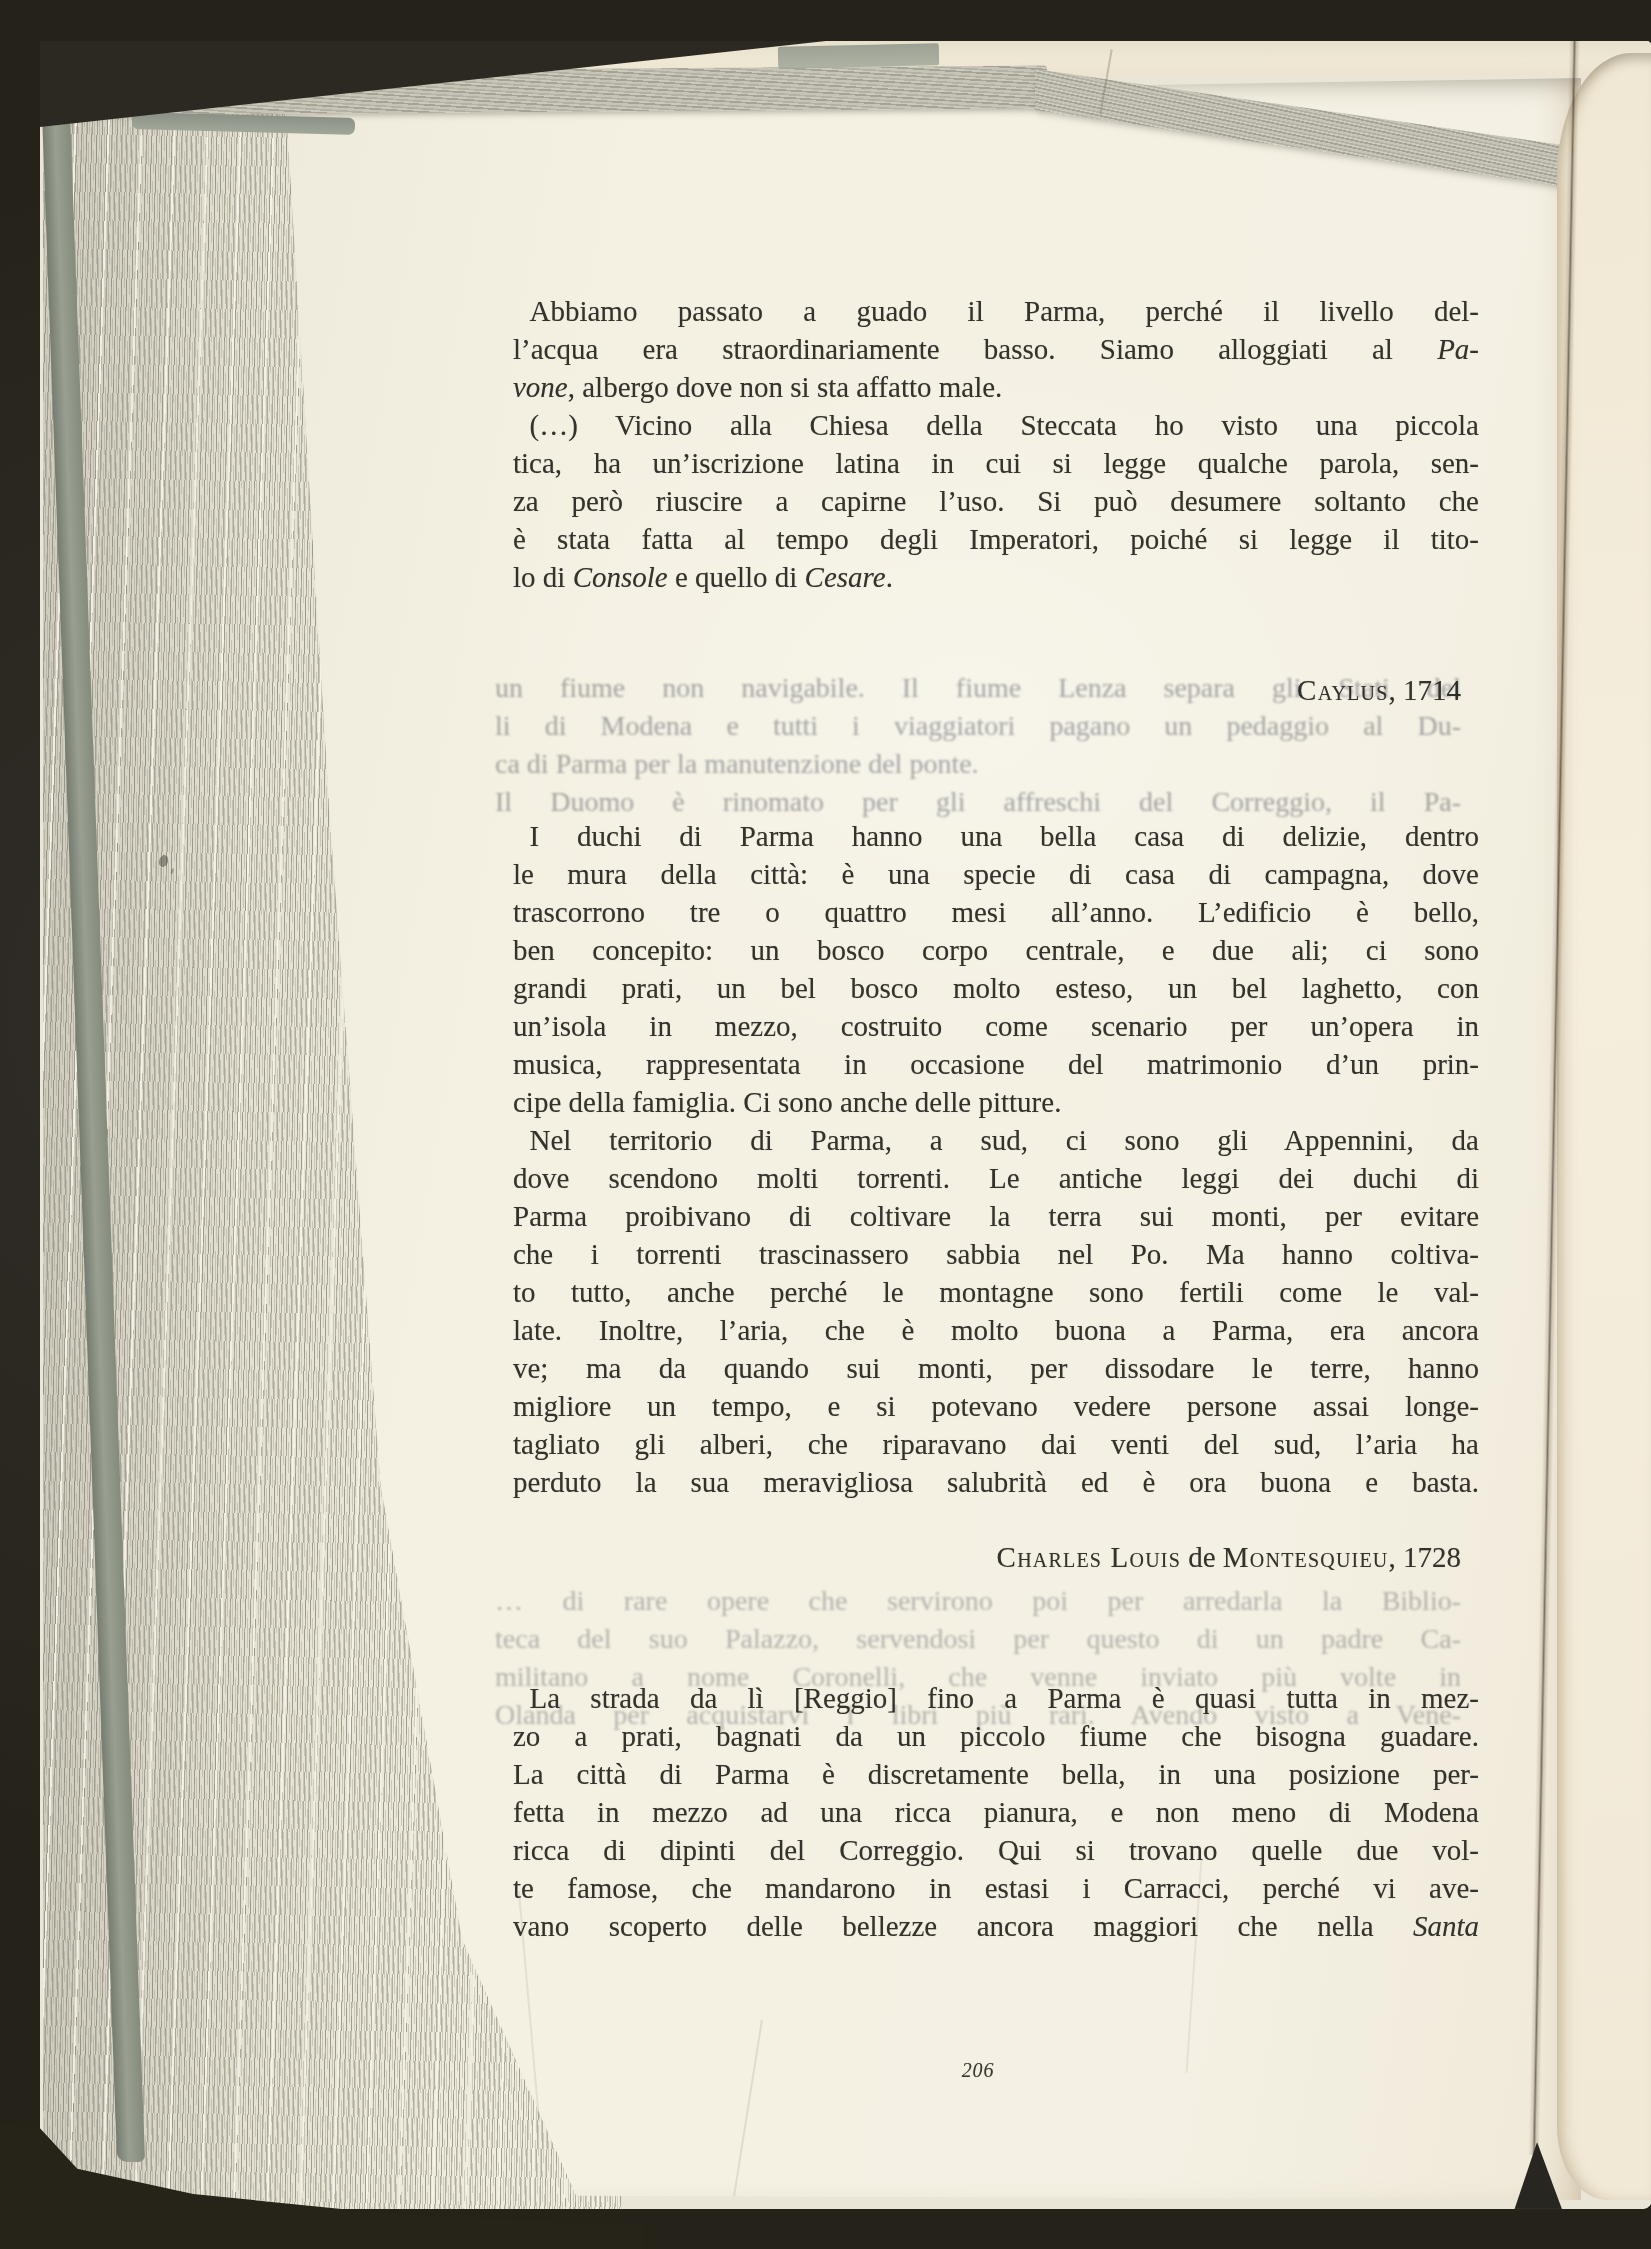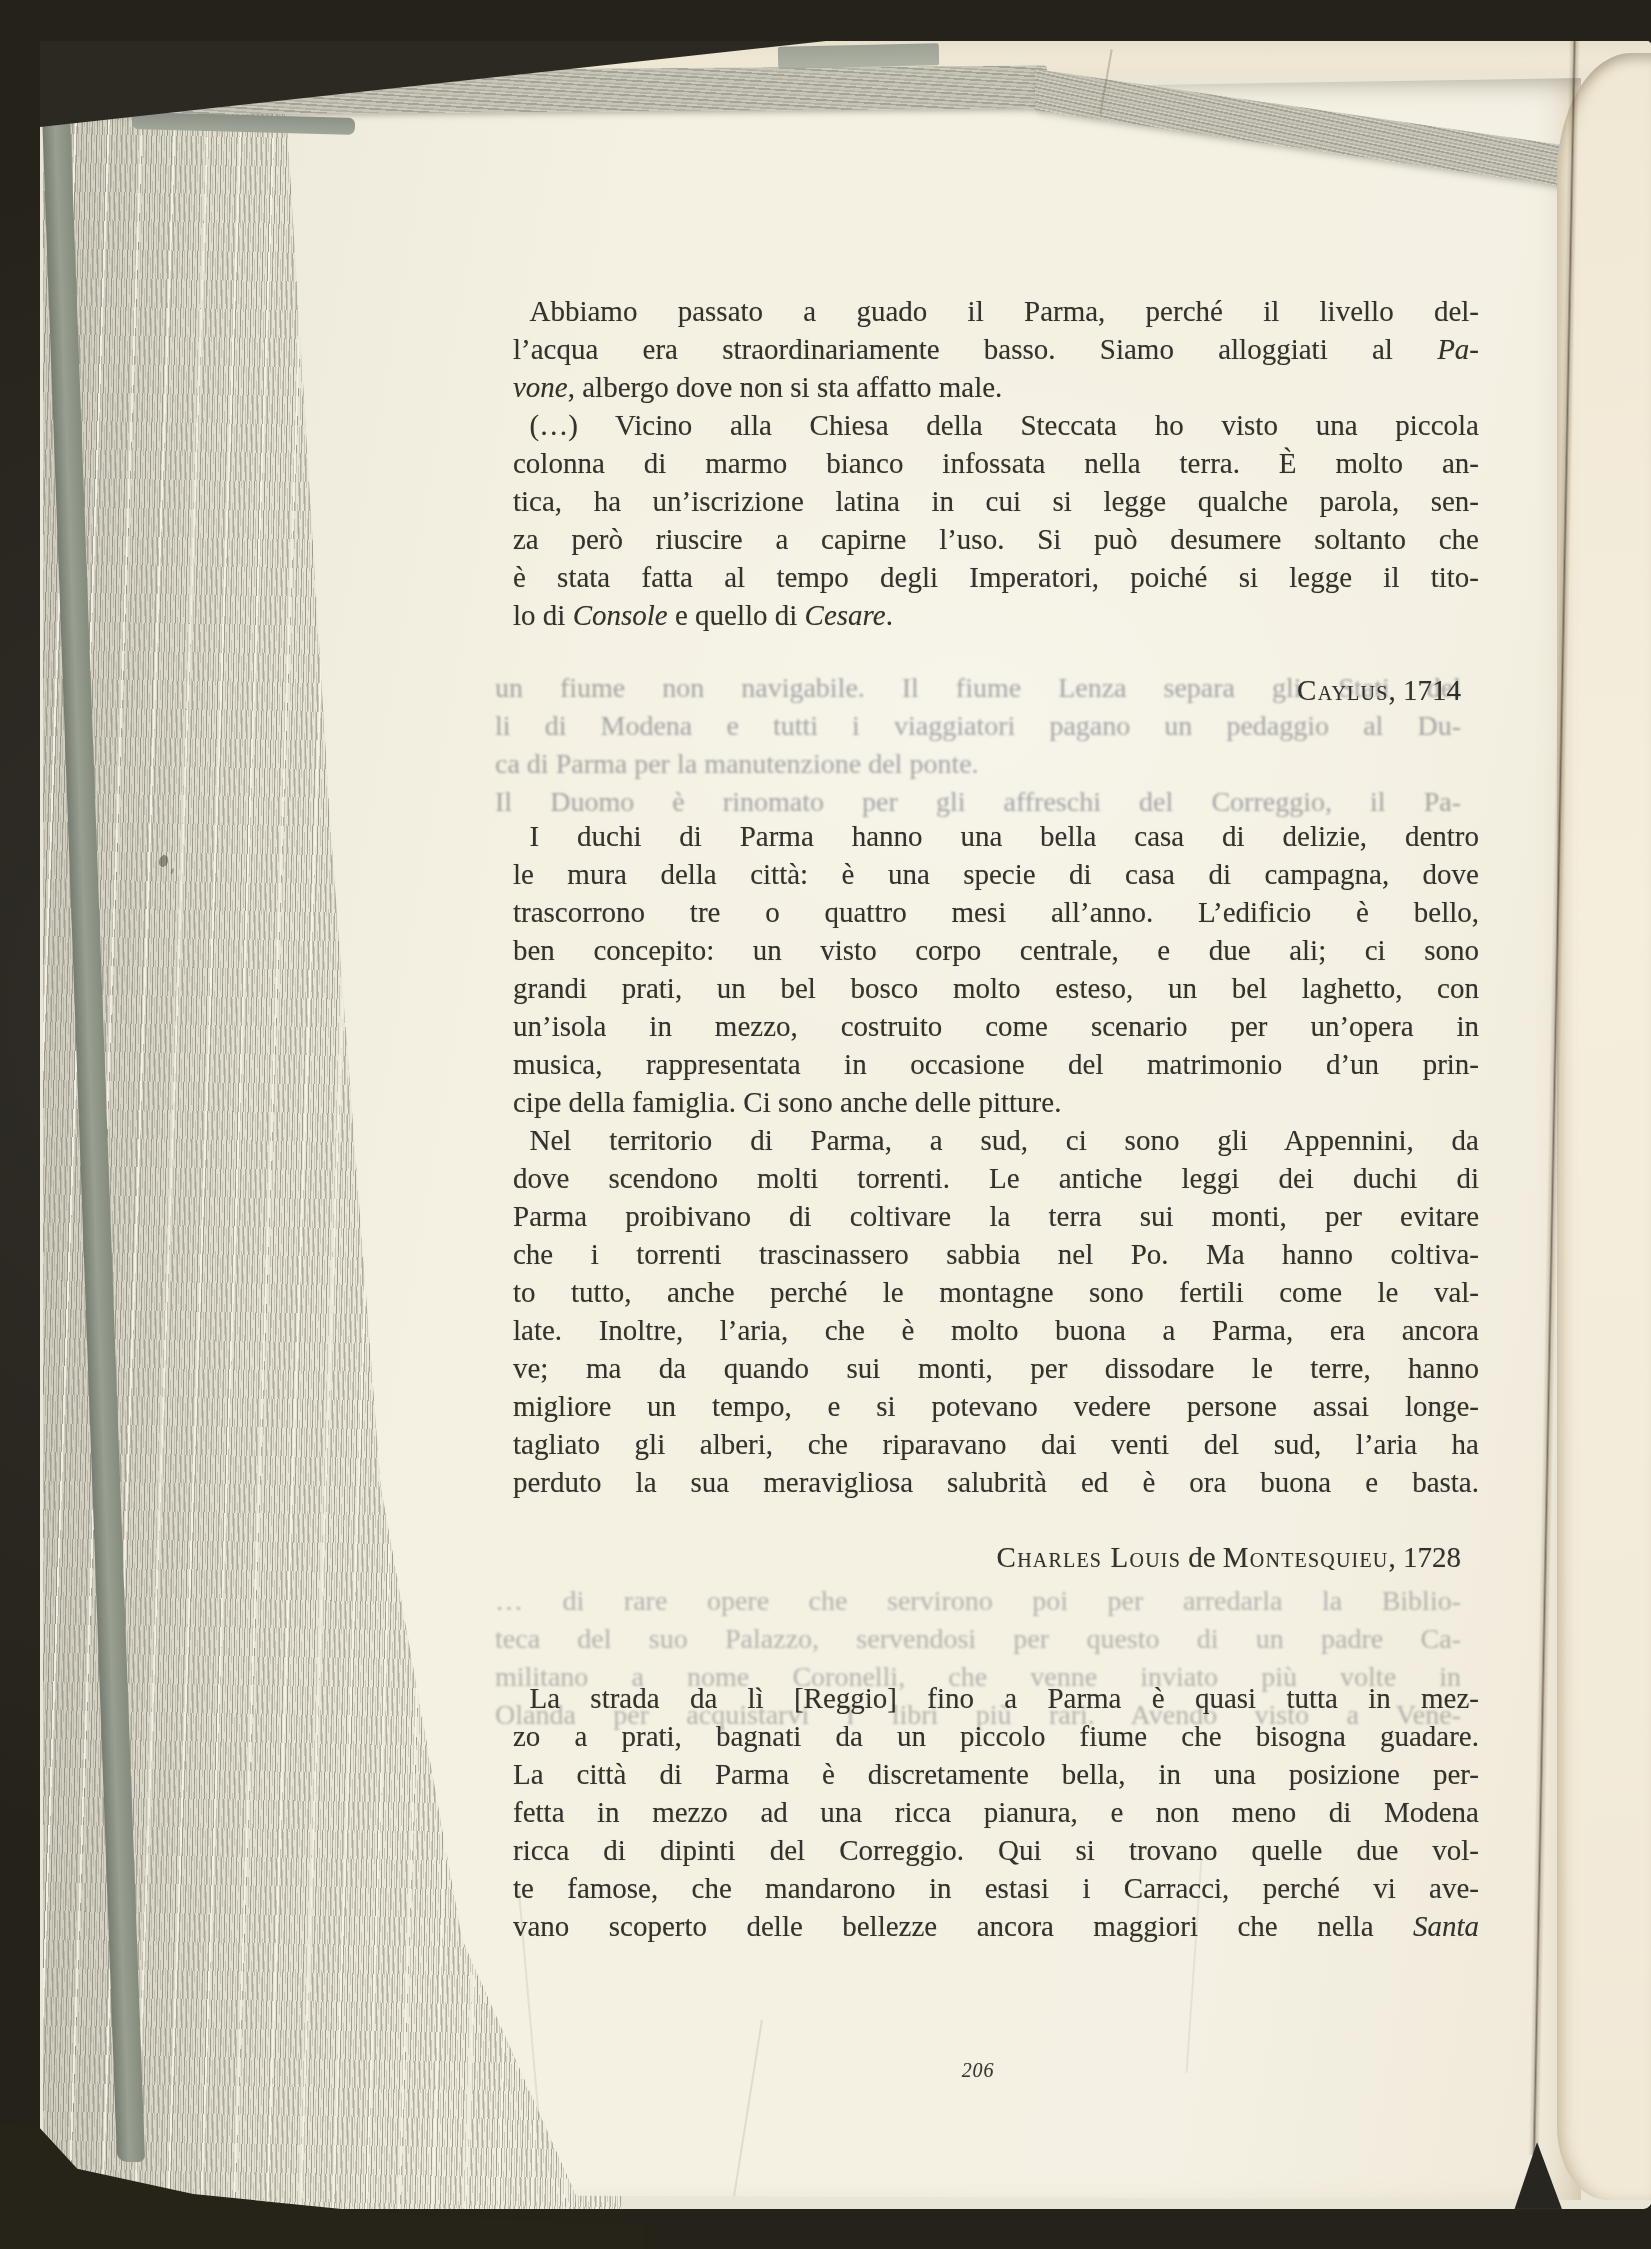--- a/index.html
+++ b/index.html
@@ -169,33 +169,32 @@
       <div class="bl">teca del suo Palazzo, servendosi per questo di un padre Ca-</div>
       <div class="bl">militano a nome Coronelli, che venne inviato più volte in</div>
       <div class="bl">Olanda per acquistarvi i libri più rari. Avendo visto a Vene-</div>
     </div>
 
   <div class="quote-block" style="top:292px">
       <div class="tl ind"><span>Abbiamo passato a guado il Parma, perché il livello del-</span></div>
       <div class="tl"><span>l’acqua era straordinariamente basso. Siamo alloggiati al </span><i>Pa-</i></div>
       <div class="tl short"><i>vone</i><span>, albergo dove non si sta affatto male.</span></div>
       <div class="tl ind"><span>(…) Vicino alla Chiesa della Steccata ho visto una piccola</span></div>
-      <div class="tl"><span>colonna di marmo bianco infossata nella terra. È molto an-</span></div>
       <div class="tl"><span>tica, ha un’iscrizione latina in cui si legge qualche parola, sen-</span></div>
       <div class="tl"><span>za però riuscire a capirne l’uso. Si può desumere soltanto che</span></div>
       <div class="tl"><span>è stata fatta al tempo degli Imperatori, poiché si legge il tito-</span></div>
       <div class="tl short"><span>lo di </span><i>Console</i><span> e quello di </span><i>Cesare</i><span>.</span></div>
     </div>
   <div class="attr" style="top:647px"><span class="sc">Caylus</span><span>, 1714</span></div>
 
   <div class="quote-block" style="top:817px">
       <div class="tl ind"><span>I duchi di Parma hanno una bella casa di delizie, dentro</span></div>
       <div class="tl"><span>le mura della città: è una specie di casa di campagna, dove</span></div>
       <div class="tl"><span>trascorrono tre o quattro mesi all’anno. L’edificio è bello,</span></div>
-      <div class="tl"><span>ben concepito: un visto corpo centrale, e due ali; ci sono</span></div>
+      <div class="tl"><span>ben concepito: un bosco corpo centrale, e due ali; ci sono</span></div>
       <div class="tl"><span>grandi prati, un bel bosco molto esteso, un bel laghetto, con</span></div>
       <div class="tl"><span>un’isola in mezzo, costruito come scenario per un’opera in</span></div>
       <div class="tl"><span>musica, rappresentata in occasione del matrimonio d’un prin-</span></div>
       <div class="tl short"><span>cipe della famiglia. Ci sono anche delle pitture.</span></div>
       <div class="tl ind"><span>Nel territorio di Parma, a sud, ci sono gli Appennini, da</span></div>
       <div class="tl"><span>dove scendono molti torrenti. Le antiche leggi dei duchi di</span></div>
       <div class="tl"><span>Parma proibivano di coltivare la terra sui monti, per evitare</span></div>
       <div class="tl"><span>che i torrenti trascinassero sabbia nel Po. Ma hanno coltiva-</span></div>
       <div class="tl"><span>to tutto, anche perché le montagne sono fertili come le val-</span></div>
       <div class="tl"><span>late. Inoltre, l’aria, che è molto buona a Parma, era ancora</span></div>

